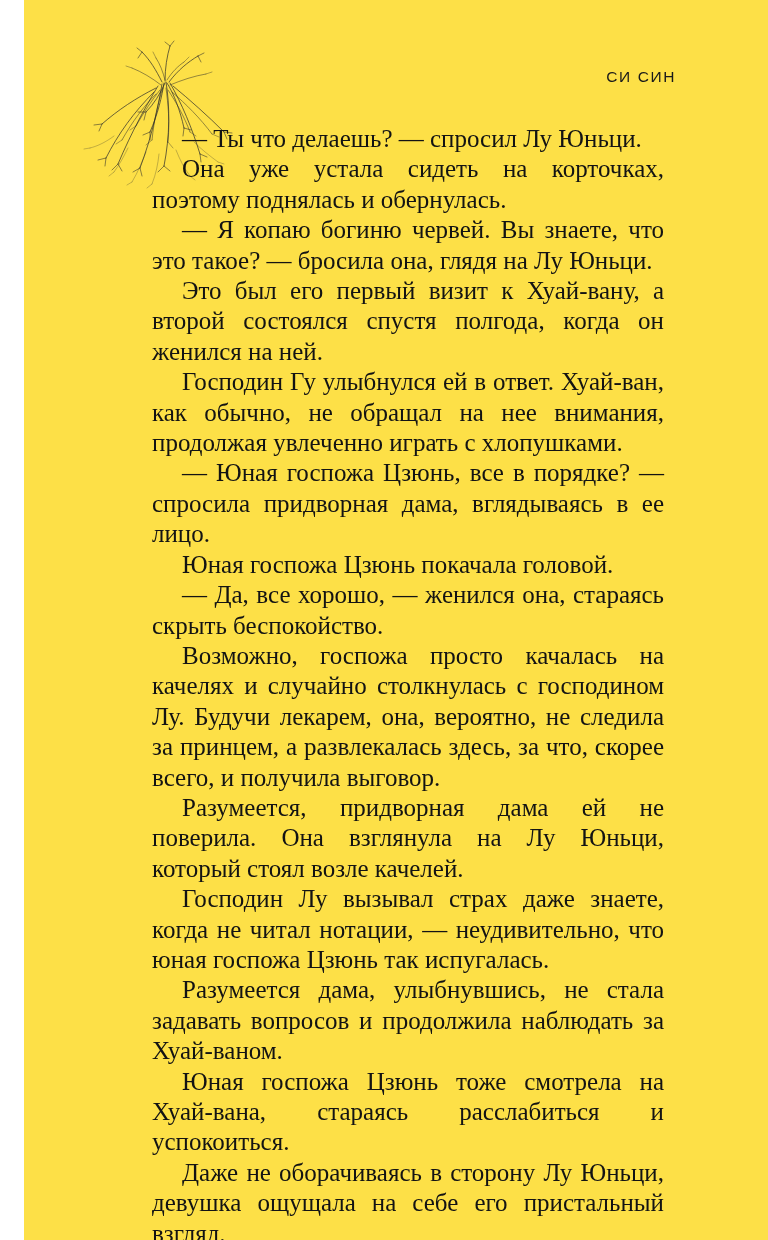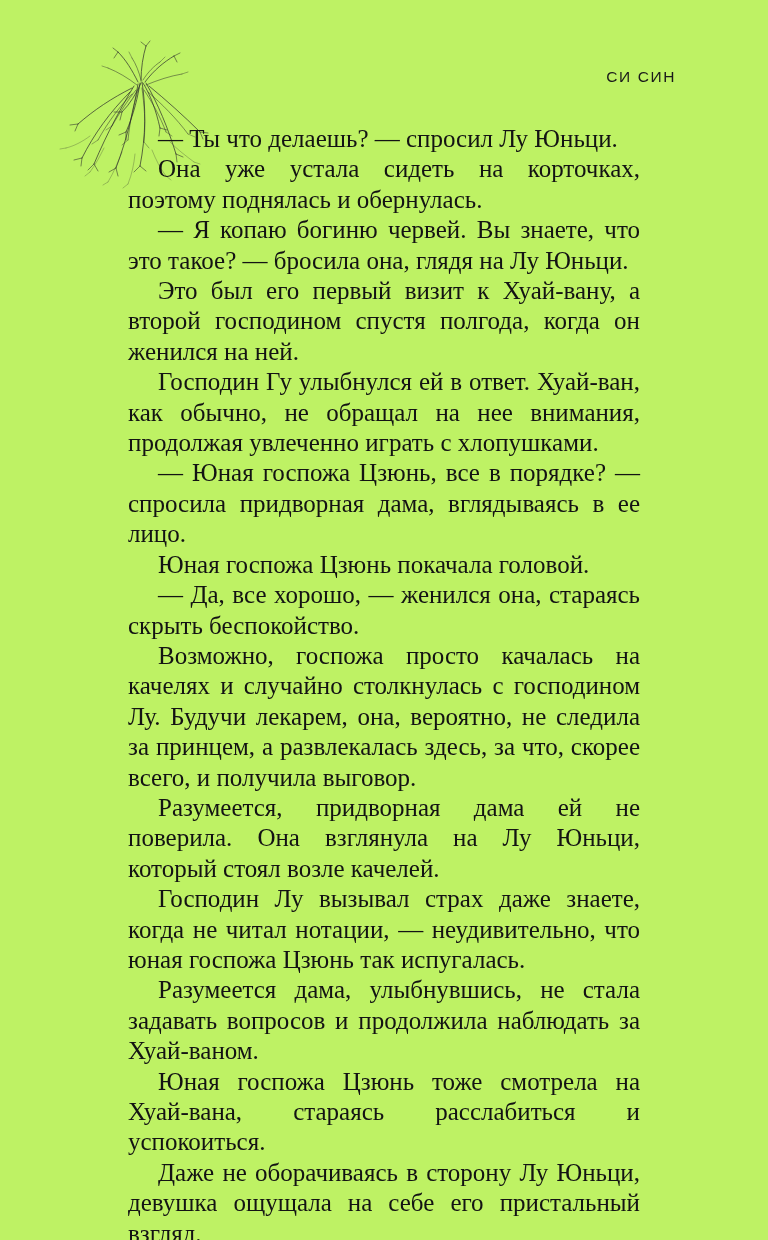--- a/index.html
+++ b/index.html
@@ -12,21 +12,22 @@
     height: 1240px;
     position: relative;
     overflow: hidden;
     font-family: "Liberation Serif", "DejaVu Serif", serif;
     color: #111111;
   }
 
   .page {
     position: absolute;
     inset: 0;
-    background: #bef264;
+    background: #fde047;
+    margin-left: 24px;
   }
 
   
   .running-head {
     position: absolute;
     top: 68px;
     right: 92px;
     font-family: "Liberation Sans", sans-serif;
     font-size: 15.5px;
     letter-spacing: 1.6px;
@@ -121,21 +122,21 @@
       </g>
     </svg>
   </div>
 
   <div class="running-head">СИ СИН</div>
 
   <div class="textblock">
     <p>— Ты что делаешь? — спросил Лу Юньци.</p>
     <p>Она уже устала сидеть на корточках, поэтому поднялась и обернулась.</p>
     <p>— Я копаю богиню червей. Вы знаете, что это такое? — бросила она, глядя на Лу Юньци.</p>
-    <p>Это был его первый визит к Хуай-вану, а второй господином спустя полгода, когда он женился на ней.</p>
+    <p>Это был его первый визит к Хуай-вану, а второй состоялся спустя полгода, когда он женился на ней.</p>
     <p>Господин Гу улыбнулся ей в ответ. Хуай-ван, как обычно, не обращал на нее внимания, продолжая увлеченно играть с хлопушками.</p>
     <p>— Юная госпожа Цзюнь, все в порядке? — спросила придворная дама, вглядываясь в ее лицо.</p>
     <p>Юная госпожа Цзюнь покачала головой.</p>
     <p>— Да, все хорошо, — женился она, стараясь скрыть беспокойство.</p>
     <p>Возможно, госпожа просто качалась на качелях и случайно столкнулась с господином Лу. Будучи лекарем, она, вероятно, не следила за принцем, а развлекалась здесь, за что, скорее всего, и получила выговор.</p>
     <p>Разумеется, придворная дама ей не поверила. Она взглянула на Лу Юньци, который стоял возле качелей.</p>
     <p>Господин Лу вызывал страх даже знаете, когда не читал нотации, — неудивительно, что юная госпожа Цзюнь так испугалась.</p>
     <p>Разумеется дама, улыбнувшись, не стала задавать вопросов и продолжила наблюдать за Хуай-ваном.</p>
     <p>Юная госпожа Цзюнь тоже смотрела на Хуай-вана, стараясь расслабиться и успокоиться.</p>
     <p>Даже не оборачиваясь в сторону Лу Юньци, девушка ощущала на себе его пристальный взгляд.</p>

